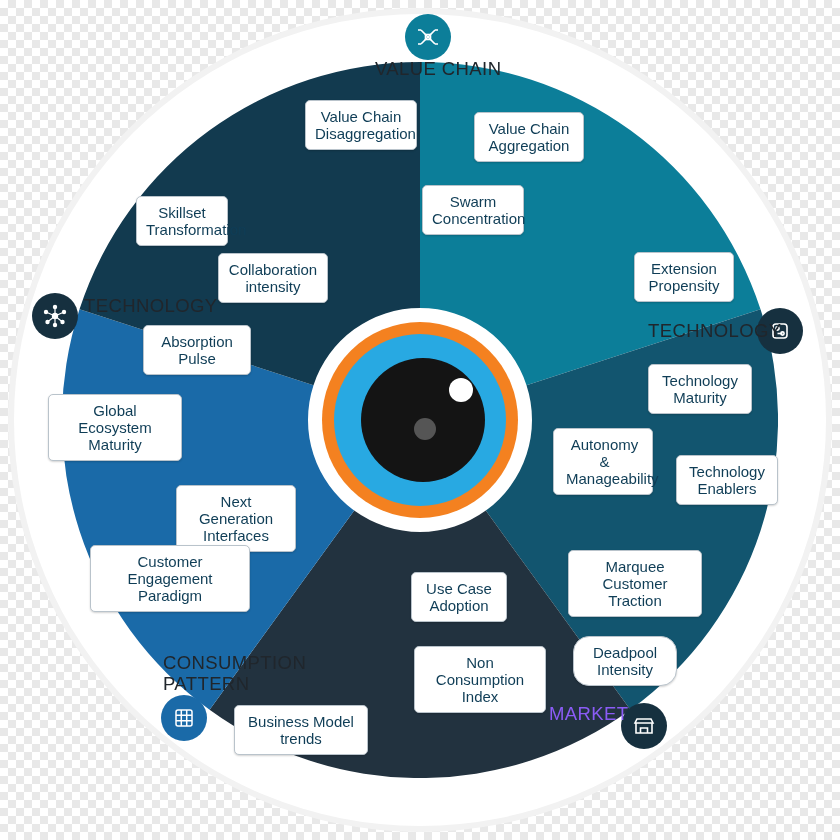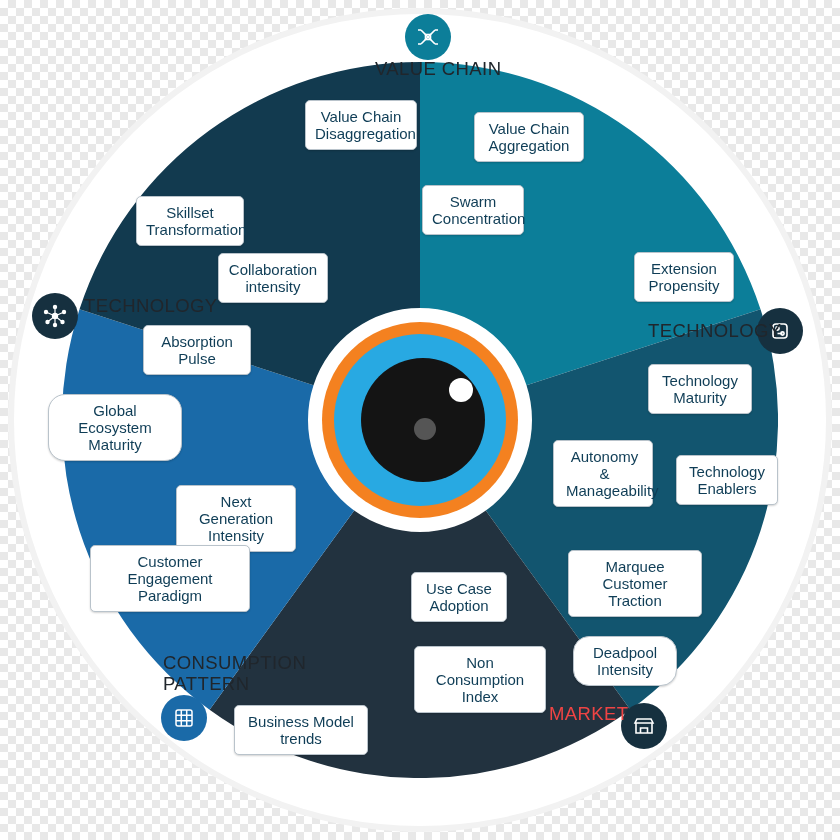--- a/index.html
+++ b/index.html
@@ -75,21 +75,21 @@
   }
 
   .sector-title{
     position:absolute;
     color:#20262c;
     font-size:18.5px;
     letter-spacing:.4px;
     line-height:21px;
     white-space:pre-line;
   }
-  .sector-title.light{color:#ef4444;}
+  .sector-title.light{color:#8b5cf6;}
 
   .ico{
     position:absolute;
     width:46px;height:46px;border-radius:50%;
     background:#123a4f;
     display:flex;align-items:center;justify-content:center;
   }
   .ico.teal{background:#0c7e99;}
   .ico.blue{background:#1a6aa8;}
   .ico.dark{background:#16303f;}
@@ -170,21 +170,21 @@
           <circle cx="15.5" cy="15.5" r="1.6"></circle>
         <path d="M10.5 15.5h5"></path>
       </g>
     </svg>
   </div>
   <div class="sector-title" style="left:648px;top:320px;">TECHNOLOGY</div>
   <div class="tag" style="left:634px;top:252px;width:100px;">Extension
 Propensity</div>
   <div class="tag" style="left:648px;top:364px;width:104px;">Technology
 Maturity</div>
-  <div class="tag" style="left:553px;top:440px;width:100px;padding-left:12px;">Autonomy &amp;
+  <div class="tag" style="left:553px;top:428px;width:100px;padding-left:12px;">Autonomy &amp;
 Manageability</div>
   <div class="tag" style="left:676px;top:455px;width:102px;">Technology
 Enablers</div>
 
   <div class="ico dark" style="left:621px;top:703px;">
     <svg width="26" height="26" viewBox="0 0 26 26">
       <g fill="none" stroke="#ffffff" stroke-width="1.6">
         <path d="M4 10h18l-2-4H6z"></path>
         <path d="M5 10v10h16V10"></path>
         <path d="M9.5 20v-5h7v5"></path>
@@ -205,21 +205,21 @@
     <svg width="26" height="26" viewBox="0 0 26 26">
       <g fill="none" stroke="#ffffff" stroke-width="1.5">
         <rect x="5" y="5" width="16" height="16" rx="2"></rect>
         <path d="M5 10.3h16M5 15.7h16M10.3 5v16M15.7 5v16"></path>
       </g>
     </svg>
   </div>
   <div class="sector-title" style="left:163px;top:652px;">CONSUMPTION
 PATTERN</div>
   <div class="tag" style="left:176px;top:485px;width:120px;">Next Generation
-Intensity</div>
+Interfaces</div>
   <div class="tag" style="left:90px;top:545px;width:160px;">Customer Engagement
 Paradigm</div>
   <div class="tag" style="left:234px;top:705px;width:134px;">Business Model
 trends</div>
 
   <div class="ico dark" style="left:32px;top:293px;">
     <svg width="28" height="28" viewBox="0 0 28 28">
       <g fill="#ffffff">
         <circle cx="14" cy="14" r="3.2"></circle>
         <circle cx="14" cy="5" r="2.2"></circle>
@@ -228,22 +228,22 @@
           <circle cx="23" cy="10" r="2.2"></circle>
         <circle cx="6.5" cy="20" r="2.2"></circle>
           <circle cx="21.5" cy="20" r="2.2"></circle>
       </g>
       <g stroke="#ffffff" stroke-width="1.2">
         <path d="M14 14 L14 5M14 14 L14 23M14 14 L5 10M14 14 L23 10M14 14 L6.5 20M14 14 L21.5 20"></path>
       </g>
     </svg>
   </div>
   <div class="sector-title" style="left:84px;top:295px;">TECHNOLOGY</div>
-  <div class="tag" style="left:136px;top:196px;width:108px;">Skillset
+  <div class="tag" style="left:136px;top:196px;width:92px;">Skillset
 Transformation</div>
   <div class="tag" style="left:218px;top:253px;width:110px;">Collaboration
 intensity</div>
   <div class="tag" style="left:143px;top:325px;width:108px;">Absorption
 Pulse</div>
-  <div class="tag" style="left:48px;top:394px;width:134px;border-radius:17px;">Global Ecosystem
+  <div class="tag" style="left:48px;top:394px;width:134px;">Global Ecosystem
 Maturity</div>
 
 </div>
 
 </body></html>

